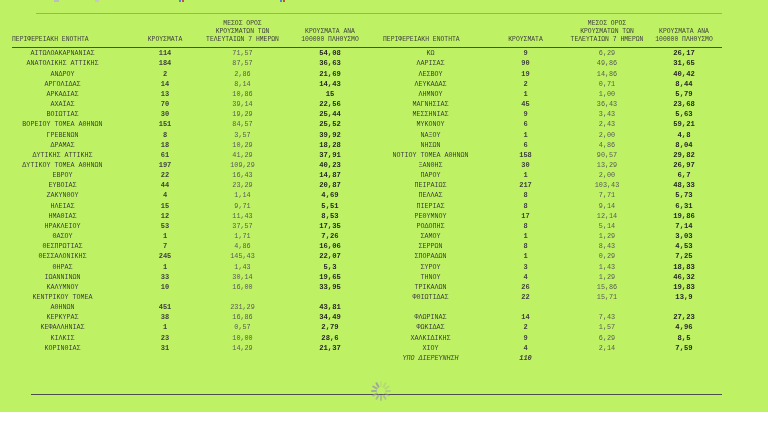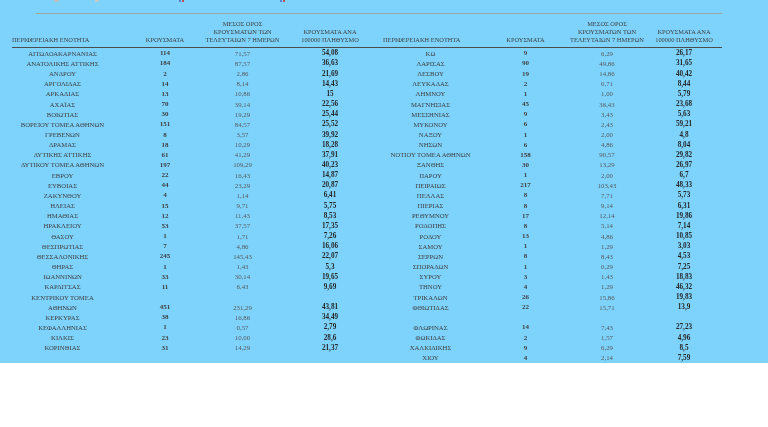--- a/index.html
+++ b/index.html
@@ -1,17 +1,17 @@
 <!DOCTYPE html>
 <html><head>
 <meta charset="utf-8">
 <style>
   html,body{margin:0;padding:0;background:#ffffff;}
-  .page{position:relative;width:768px;height:363px;background:#7dd3fc;overflow:hidden;
-        font-family:Liberation Serif, serif;color:#404040;}
+  .page{position:relative;width:768px;height:412px;background:#bef264;overflow:hidden;
+        font-family:Liberation Mono, monospace;color:#404040;}
   .rule{position:absolute;background:#595959;}
   .rule.top{left:36px;top:13px;width:686px;height:1.4px;background:#a3a3a3;}
   .rule.mid{left:12px;top:46.6px;width:710px;height:1.8px;background:#4d4d4d;}
   .rule.bottom{left:31px;top:393.6px;width:691px;height:1.8px;background:#4d4d4d;}
 
   .thead{position:absolute;top:14px;height:32px;display:grid;align-items:end;}
   .thead .hcell{font-size:6.4px;line-height:8px;text-align:center;white-space:pre-line;
                 color:#404040;padding-bottom:2px;}
   .thead .hcell.first{text-align:left;}
   .thead.lh{left:0;width:380px;grid-template-columns:125px 80px 75px 100px;}
@@ -159,27 +159,27 @@
       <div class="row">
         <div class="cell name">ΕΥΒΟΙΑΣ</div>
         <div class="cell cases">44</div>
         <div class="cell avg">23,29</div>
         <div class="cell per">20,87</div>
       </div>
       <div class="row">
         <div class="cell name">ΖΑΚΥΝΘΟΥ</div>
         <div class="cell cases">4</div>
         <div class="cell avg">1,14</div>
-        <div class="cell per">6,41</div>
+        <div class="cell per">4,69</div>
       </div>
       <div class="row">
         <div class="cell name">ΗΛΕΙΑΣ</div>
         <div class="cell cases">15</div>
         <div class="cell avg">9,71</div>
-        <div class="cell per">5,75</div>
+        <div class="cell per">5,51</div>
       </div>
       <div class="row">
         <div class="cell name">ΗΜΑΘΙΑΣ</div>
         <div class="cell cases">12</div>
         <div class="cell avg">11,43</div>
         <div class="cell per">8,53</div>
       </div>
       <div class="row">
         <div class="cell name">ΗΡΑΚΛΕΙΟΥ</div>
         <div class="cell cases">53</div>
@@ -210,24 +210,24 @@
         <div class="cell avg">1,43</div>
         <div class="cell per">5,3</div>
       </div>
       <div class="row">
         <div class="cell name">ΙΩΑΝΝΙΝΩΝ</div>
         <div class="cell cases">33</div>
         <div class="cell avg">30,14</div>
         <div class="cell per">19,65</div>
       </div>
       <div class="row">
-        <div class="cell name">ΚΑΡΔΙΤΣΑΣ</div>
-        <div class="cell cases">11</div>
-        <div class="cell avg">6,43</div>
-        <div class="cell per">9,69</div>
+        <div class="cell name">ΚΑΛΥΜΝΟΥ</div>
+        <div class="cell cases">10</div>
+        <div class="cell avg">16,00</div>
+        <div class="cell per">33,95</div>
       </div>
       <div class="row">
         <div class="cell name">ΚΕΝΤΡΙΚΟΥ ΤΟΜΕΑ</div>
         <div class="cell cases"></div>
         <div class="cell avg"></div>
         <div class="cell per"></div>
       </div>
       <div class="row">
         <div class="cell name">ΑΘΗΝΩΝ</div>
         <div class="cell cases">451</div>
@@ -360,26 +360,20 @@
         <div class="cell name">ΡΕΘΥΜΝΟΥ</div>
         <div class="cell cases">17</div>
         <div class="cell avg">12,14</div>
         <div class="cell per">19,86</div>
       </div>
       <div class="row">
         <div class="cell name">ΡΟΔΟΠΗΣ</div>
         <div class="cell cases">8</div>
         <div class="cell avg">5,14</div>
         <div class="cell per">7,14</div>
-      </div>
-      <div class="row">
-        <div class="cell name">ΡΟΔΟΥ</div>
-        <div class="cell cases">13</div>
-        <div class="cell avg">4,86</div>
-        <div class="cell per">10,85</div>
       </div>
       <div class="row">
         <div class="cell name">ΣΑΜΟΥ</div>
         <div class="cell cases">1</div>
         <div class="cell avg">1,29</div>
         <div class="cell per">3,03</div>
       </div>
       <div class="row">
         <div class="cell name">ΣΕΡΡΩΝ</div>
         <div class="cell cases">8</div>

